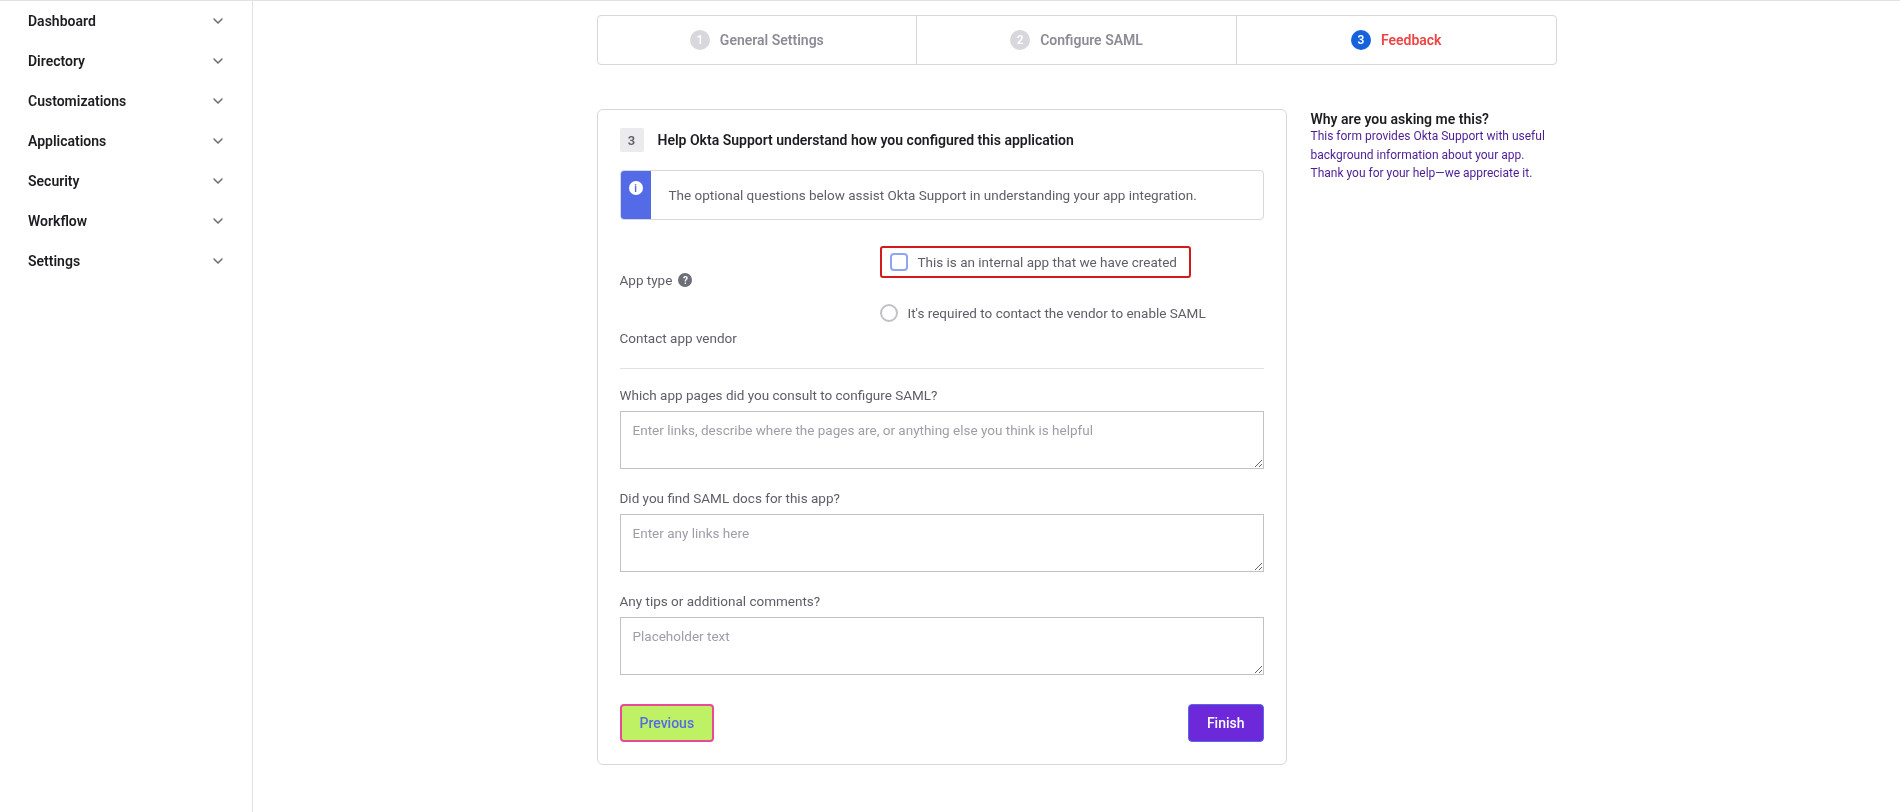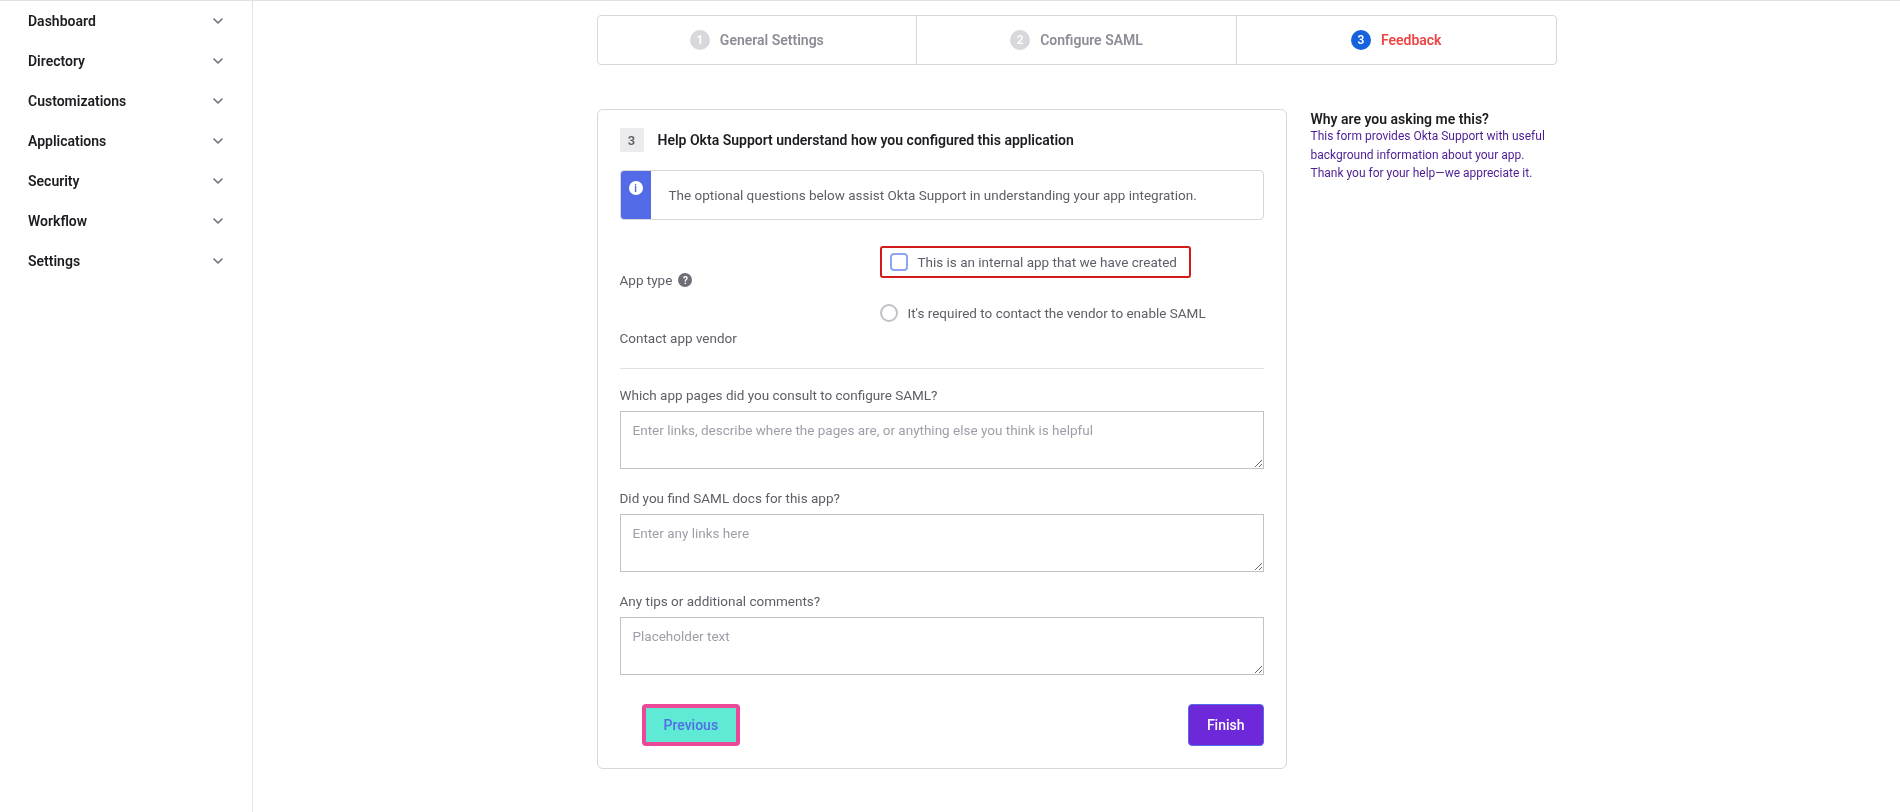--- a/index.html
+++ b/index.html
@@ -226,24 +226,23 @@
   }
   .btn {
     padding: 9px 18px;
     border-radius: 4px;
     font-size: 14px;
     font-weight: 500;
     cursor: pointer;
     font-family: inherit;
   }
   .btn-secondary {
-    background: #5eead4;
-    border: 4px solid #ec4899;
+    background: #bef264;
+    border: 2px solid #ec4899;
     color: #546be7;
-    margin-left: 22px;
   }
   .btn-primary {
     background: #6d28d9;
     border: 1px solid #546be7;
     color: #fff;
   }
 
   
   .aside {
     flex: 1;

